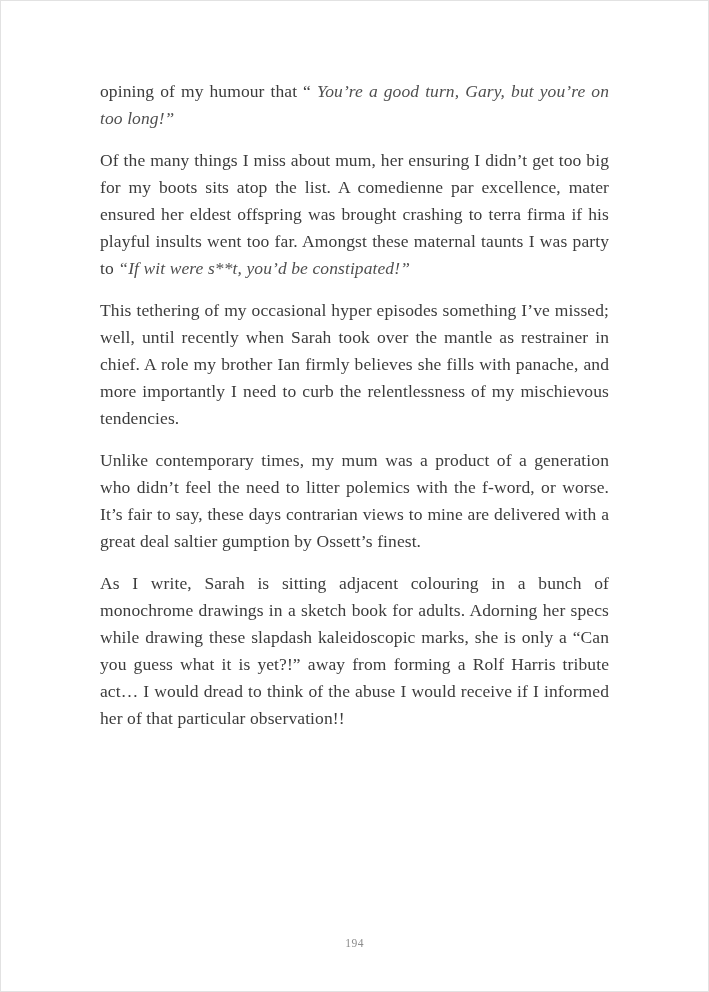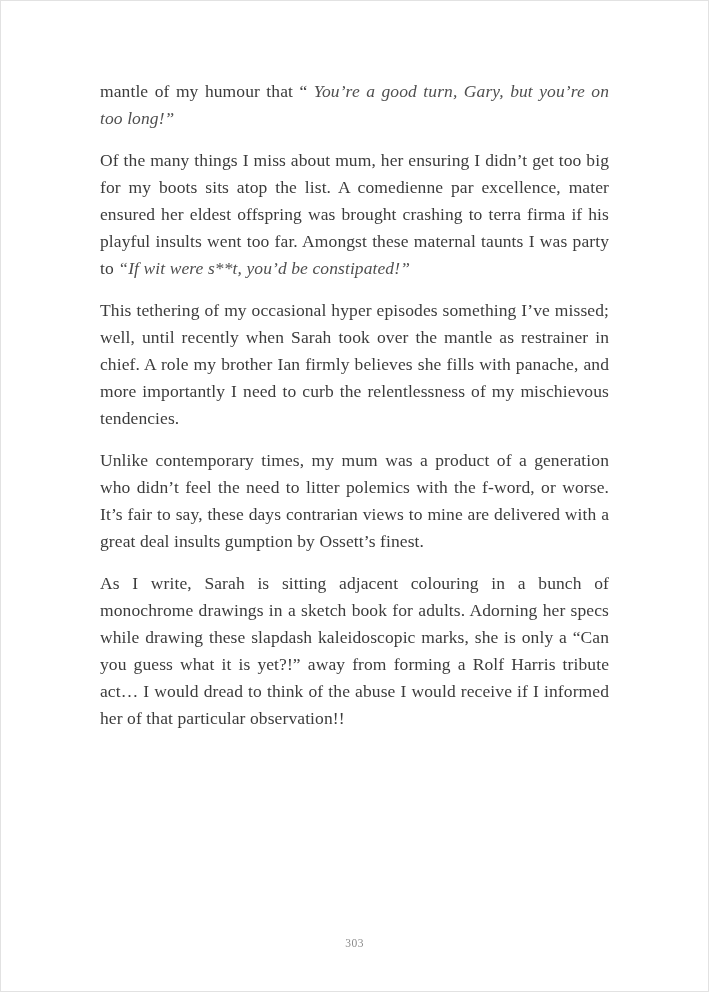--- a/index.html
+++ b/index.html
@@ -44,27 +44,27 @@
     color: #8b8b8b;
     letter-spacing: 0.5px;
   }
 </style>
 </head>
 <body>
 
 <div class="page">
   <div class="content">
 
-    <p class="para"><span class="run">mantle of my humour that “ </span><span class="run italic">You’re a good turn, Gary, but you’re on too long!”</span></p>
+    <p class="para"><span class="run">opining of my humour that “ </span><span class="run italic">You’re a good turn, Gary, but you’re on too long!”</span></p>
 
     <p class="para"><span class="run">Of the many things I miss about mum, her ensuring I didn’t get too big for my boots sits atop the list. A comedienne par excellence, mater ensured her eldest offspring was brought crashing to terra firma if his playful insults went too far. Amongst these maternal taunts I was party to </span><span class="run italic">“If wit were s**t, you’d be constipated!”</span></p>
 
     <p class="para"><span class="run">This tethering of my occasional hyper episodes something I’ve missed; well, until recently when Sarah took over the mantle as restrainer in chief. A role my brother Ian firmly believes she fills with panache, and more importantly I need to curb the relentlessness of my mischievous tendencies.</span></p>
 
 
-    <p class="para"><span class="run">Unlike contemporary times, my mum was a product of a generation who didn’t feel the need to litter polemics with the f-word, or worse. It’s fair to say, these days contrarian views to mine are delivered with a great deal insults gumption by Ossett’s finest.</span></p>
+    <p class="para"><span class="run">Unlike contemporary times, my mum was a product of a generation who didn’t feel the need to litter polemics with the f-word, or worse. It’s fair to say, these days contrarian views to mine are delivered with a great deal saltier gumption by Ossett’s finest.</span></p>
 
     <p class="para"><span class="run">As I write, Sarah is sitting adjacent colouring in a bunch of monochrome drawings in a sketch book for adults. Adorning her specs while drawing these slapdash kaleidoscopic marks, she is only a “Can you guess what it is yet?!” away from forming a Rolf Harris tribute act… I would dread to think of the abuse I would receive if I informed her of that particular observation!!</span></p>
 
   </div>
 
-  <div class="page-number">303</div>
+  <div class="page-number">194</div>
 </div>
 
 </body></html>

